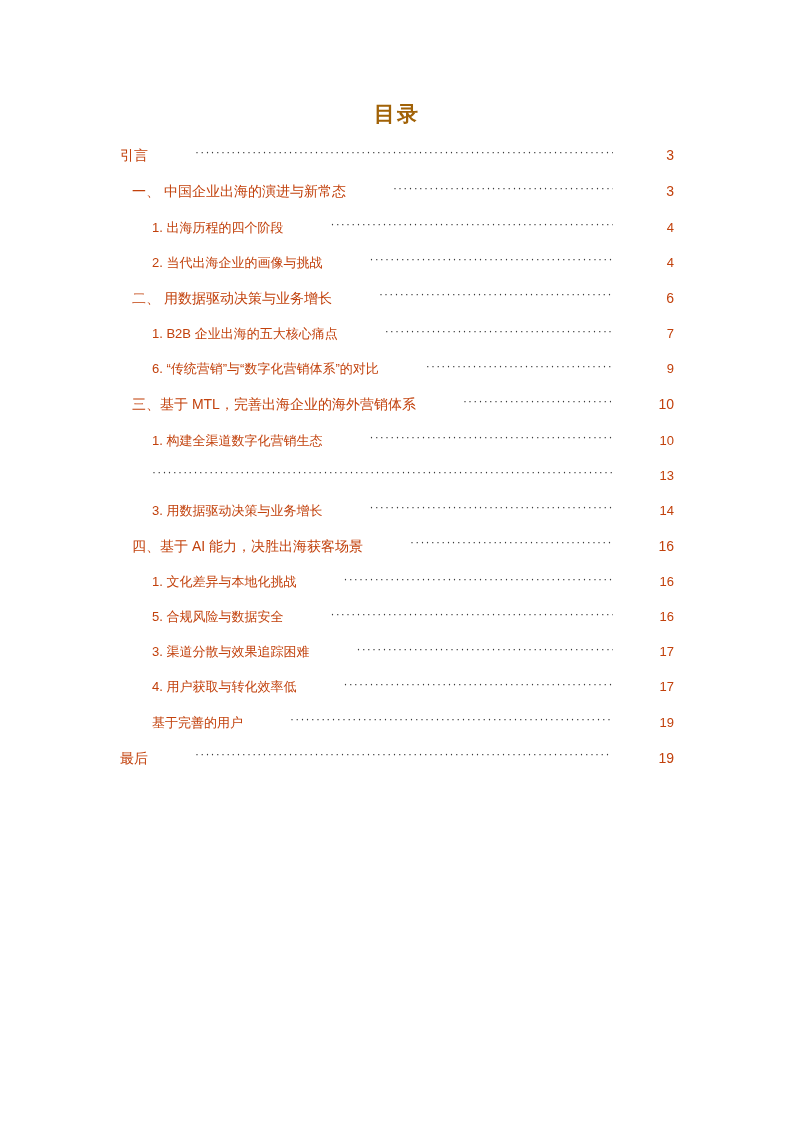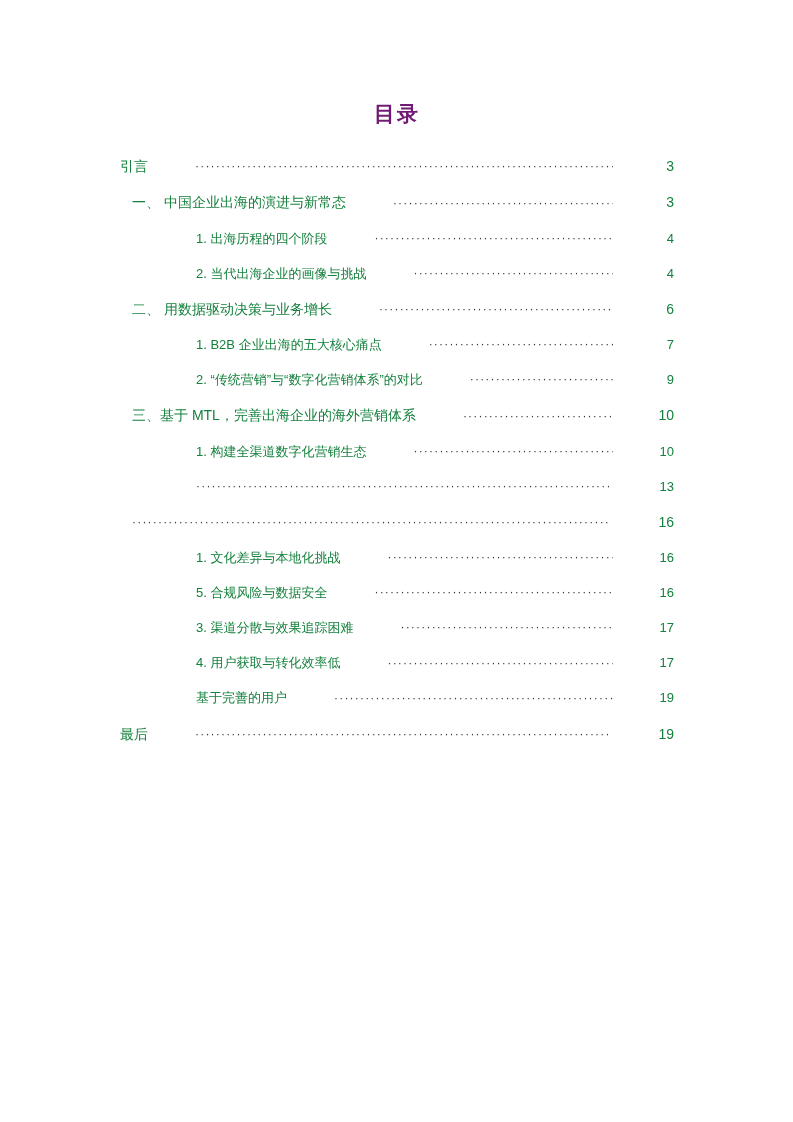--- a/index.html
+++ b/index.html
@@ -22,34 +22,34 @@
     position: absolute;
     left: 120px;
     top: 0;
     width: 554px;
   }
   .toc-title {
     text-align: center;
     font-size: 21px;
     font-weight: bold;
     letter-spacing: 2px;
-    color: #701a75;
+    color: #a16207;
     margin-top: 100px;
-    margin-bottom: 30px;
+    margin-bottom: 19px;
   }
   .toc-list {
     margin: 0;
     padding: 0;
     list-style: none;
   }
   .toc-entry {
     display: flex;
-    align-items: flex-end;
+    align-items: flex-start;
     font-size: 13.5px;
-    color: #15803d;
+    color: #c2410c;
     line-height: 1.2;
     margin-bottom: 19.5px;
     white-space: nowrap;
     gap: 44px;
   }
   .toc-entry .lbl {
     flex: 0 0 auto;
     padding-right: 3px;
   }
   .toc-entry .dots {
@@ -70,21 +70,21 @@
   }
   .toc-entry .pg {
     flex: 0 0 auto;
     padding-left: 3px;
     text-align: right;
     min-width: 14px;
   }
   
   .lvl-0 { margin-left: 0px; }
   .lvl-1 { margin-left: 12px; }
-  .lvl-2 { margin-left: 76px; }
+  .lvl-2 { margin-left: 32px; }
 
   .lvl-0 .lbl, .lvl-1 .lbl { font-size: 14px; }
   .lvl-2 .lbl, .lvl-3 .lbl { font-size: 13px; }
   .lvl-2 .pg, .lvl-3 .pg { font-size: 13px; }
   .lvl-0 .pg, .lvl-1 .pg { font-size: 14px; }
 </style>
 </head>
 <body>
 
 <div class="page">
@@ -122,21 +122,21 @@
         <span class="pg">6</span>
       </li>
 
       <li class="toc-entry lvl-2">
         <span class="lbl">1. B2B 企业出海的五大核心痛点</span>
         <span class="dots"></span>
         <span class="pg">7</span>
       </li>
 
       <li class="toc-entry lvl-2">
-        <span class="lbl">2. “传统营销”与“数字化营销体系”的对比</span>
+        <span class="lbl">6. “传统营销”与“数字化营销体系”的对比</span>
         <span class="dots"></span>
         <span class="pg">9</span>
       </li>
 
       <li class="toc-entry lvl-1">
         <span class="lbl">三、基于 MTL，完善出海企业的海外营销体系</span>
         <span class="dots"></span>
         <span class="pg">10</span>
       </li>
 
@@ -144,22 +144,28 @@
         <span class="lbl">1. 构建全渠道数字化营销生态</span>
         <span class="dots"></span>
         <span class="pg">10</span>
       </li>
 
       <li class="toc-entry lvl-2">
         <span class="dots"></span>
         <span class="pg">13</span>
       </li>
 
-
-      <li class="toc-entry lvl-1">
+      <li class="toc-entry lvl-2">
+        <span class="lbl">3. 用数据驱动决策与业务增长</span>
+        <span class="dots"></span>
+        <span class="pg">14</span>
+      </li>
+
+      <li class="toc-entry lvl-1">
+        <span class="lbl">四、基于 AI 能力，决胜出海获客场景</span>
         <span class="dots"></span>
         <span class="pg">16</span>
       </li>
 
       <li class="toc-entry lvl-2">
         <span class="lbl">1. 文化差异与本地化挑战</span>
         <span class="dots"></span>
         <span class="pg">16</span>
       </li>
 

